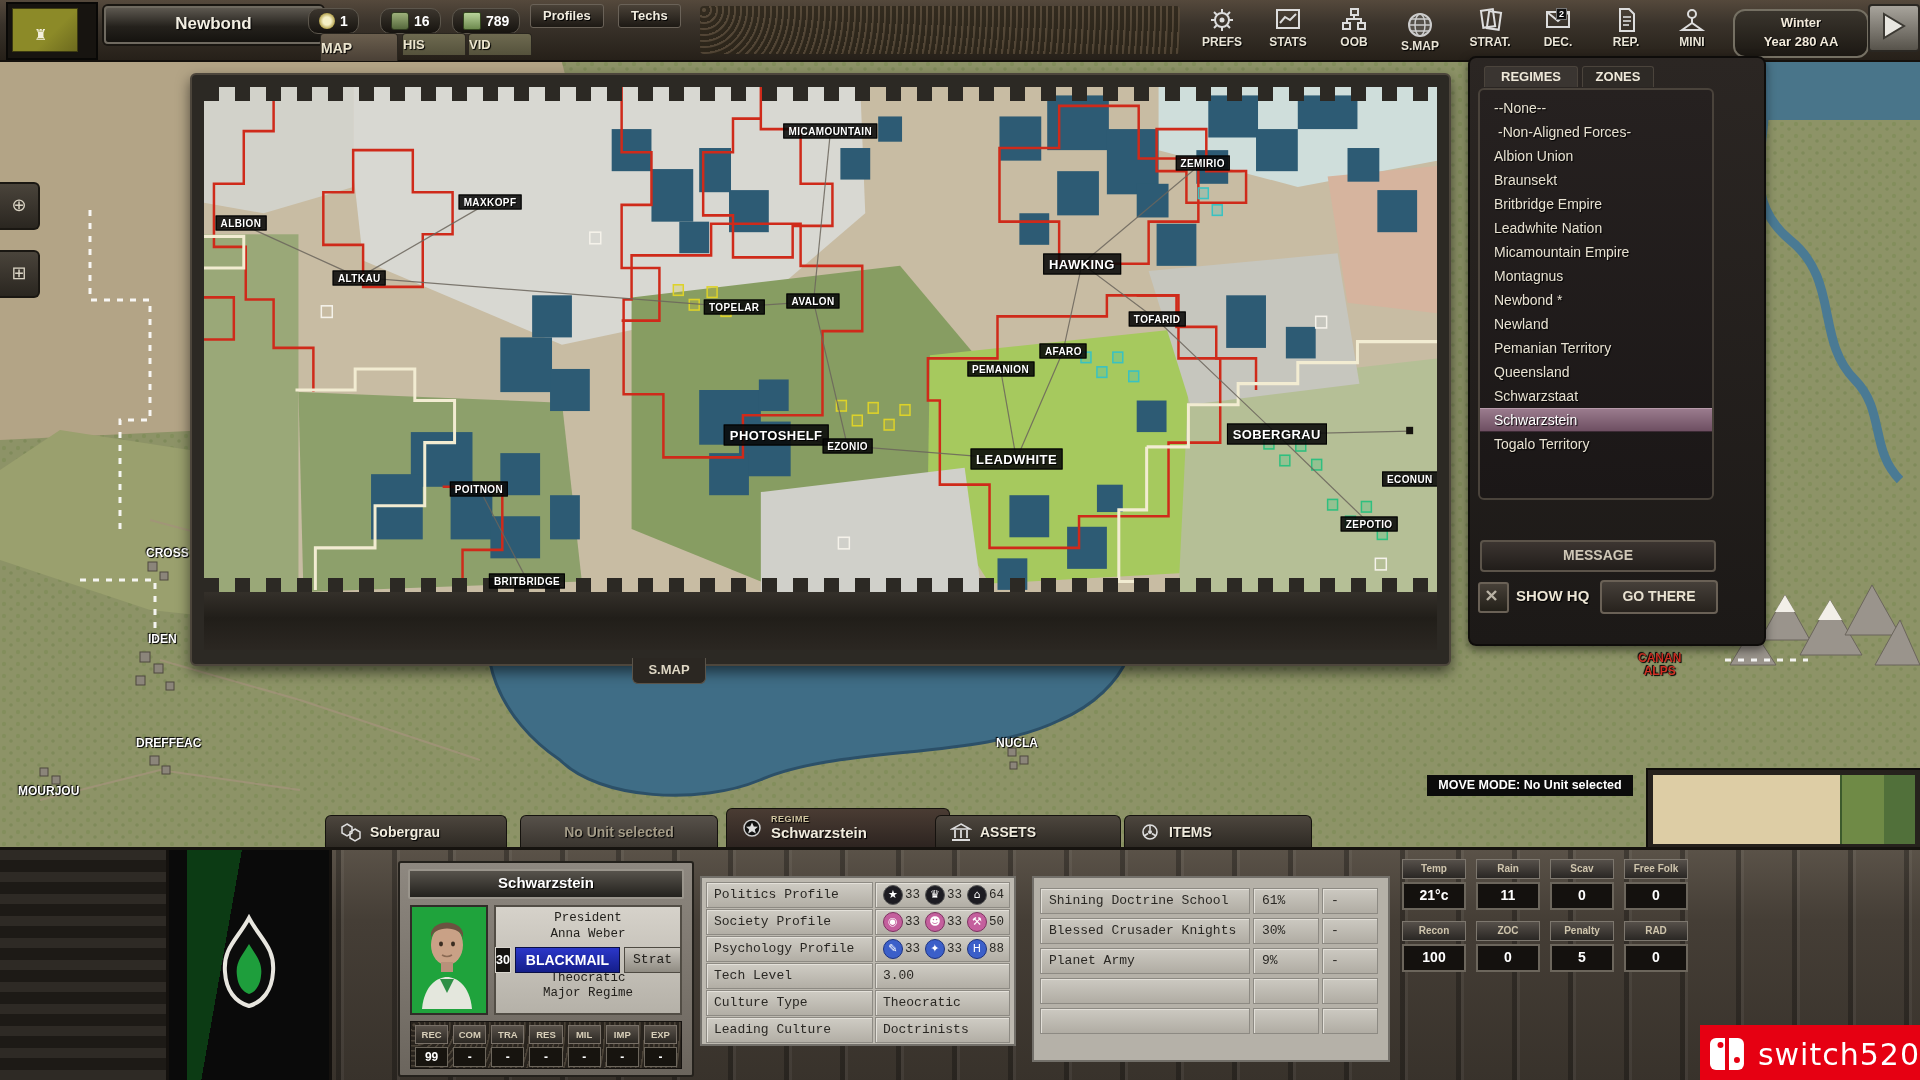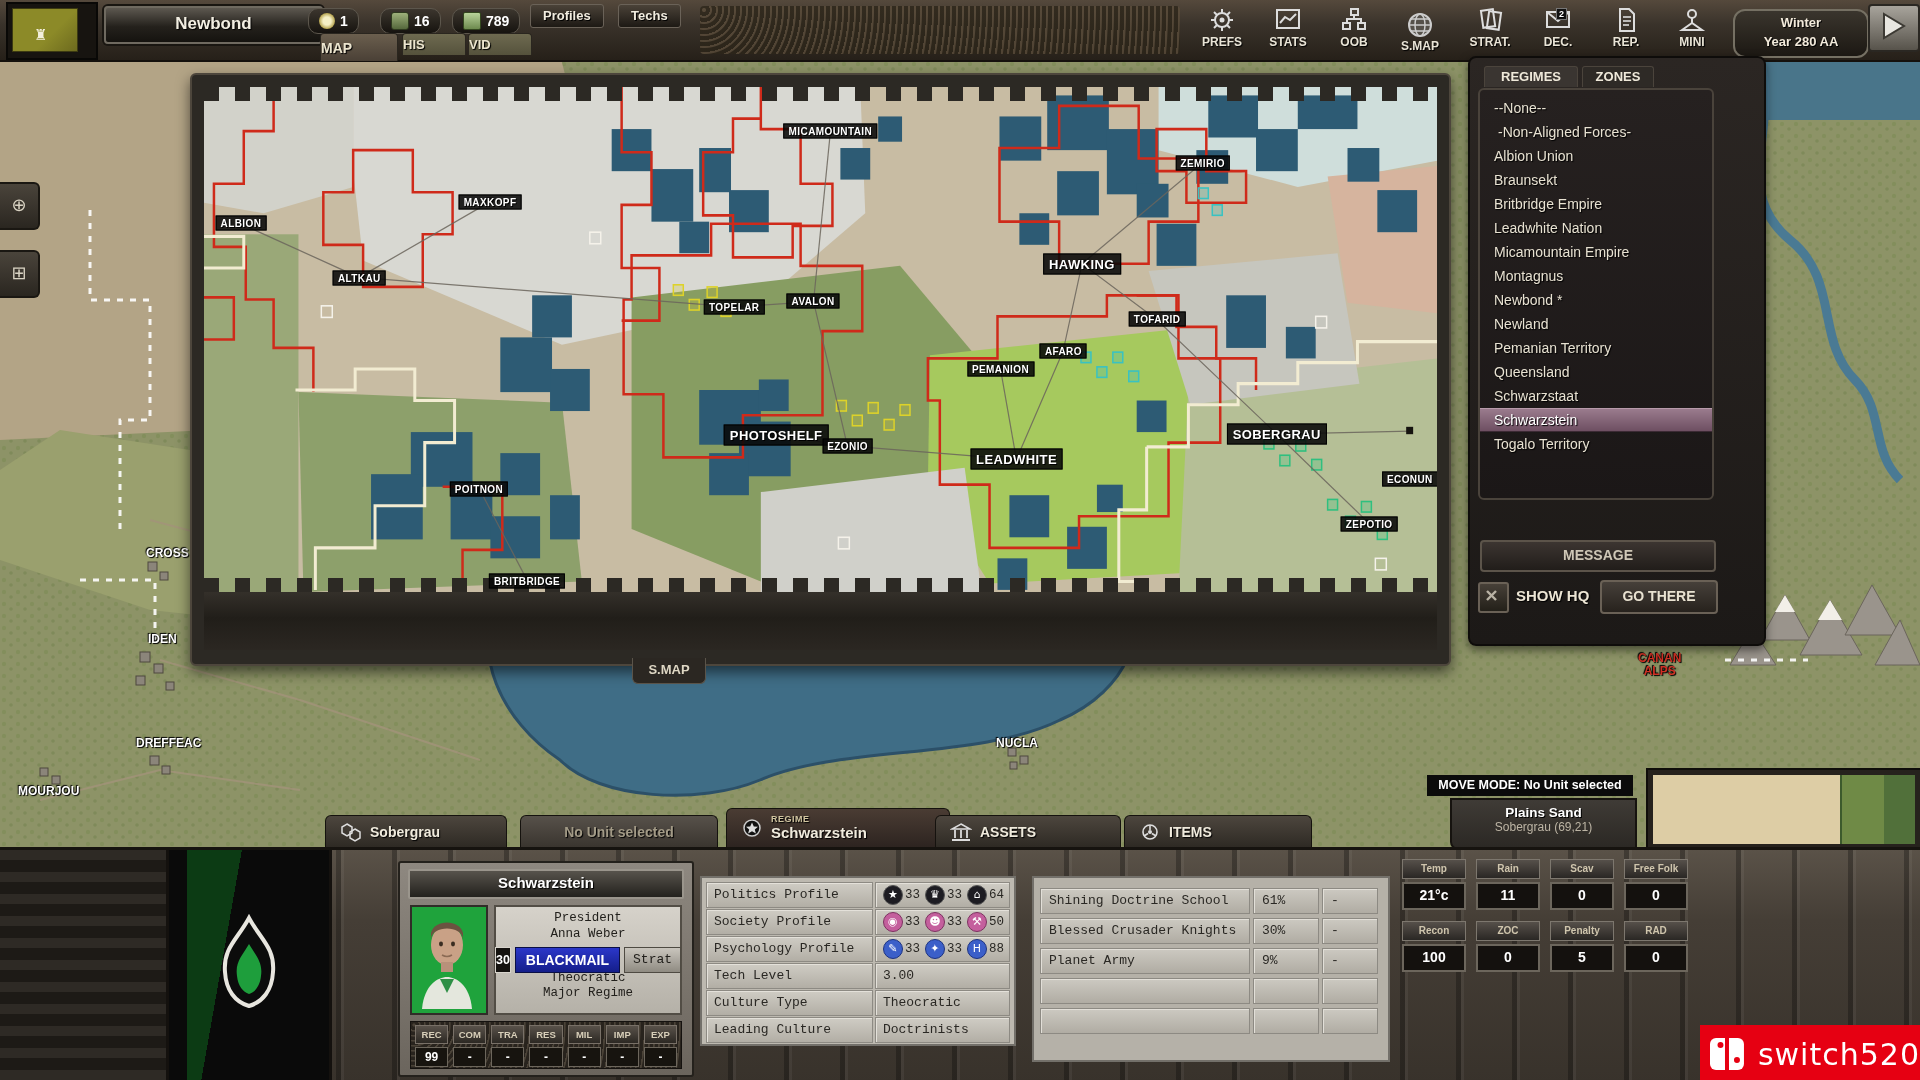--- a/index.html
+++ b/index.html
@@ -663,24 +663,20 @@
         <circle cx="11" cy="10" r="7" fill="none" stroke="#ddd" stroke-width="1.6"></circle>
         <circle cx="11" cy="10" r="2" fill="#ddd"></circle>
         <line x1="11" y1="3" x2="11" y2="8" stroke="#ddd" stroke-width="1.6"></line>
         <line x1="5" y1="14" x2="9" y2="11.5" stroke="#ddd" stroke-width="1.6"></line>
         <line x1="17" y1="14" x2="13" y2="11.5" stroke="#ddd" stroke-width="1.6"></line>
       </svg>
     <span>ITEMS</span>
   </div>
 
   <div id="movemode" class="abs">MOVE MODE: No Unit selected</div>
-  <div id="terrainbox" class="abs">
-    <div class="t1">Plains Sand</div>
-    <div class="t2">Sobergrau (69,21)</div>
-  </div>
   <div id="minimap" class="abs">
     <div class="inner"></div>
   </div>
 
   <div id="botpanel" class="abs">
     <div class="ribs"></div>
     <div id="machine"></div>
     <div id="banner">
       <div class="grn"></div>
       <svg width="92" height="120" viewBox="0 0 92 120">

